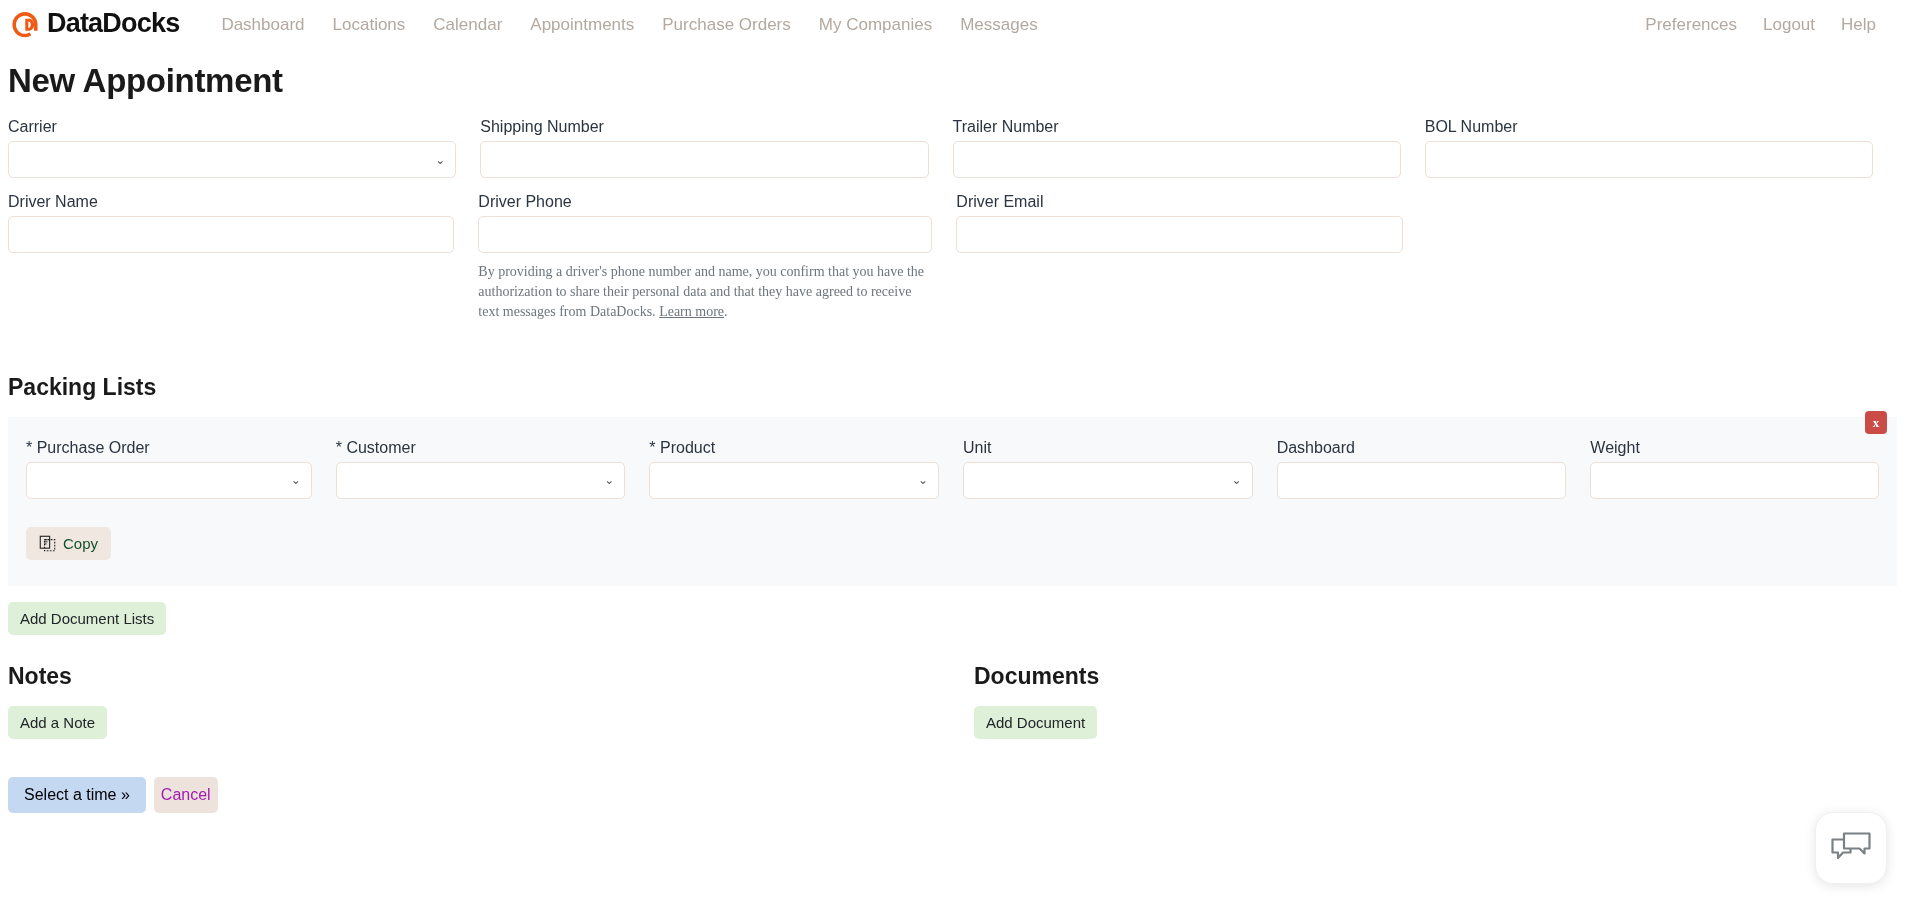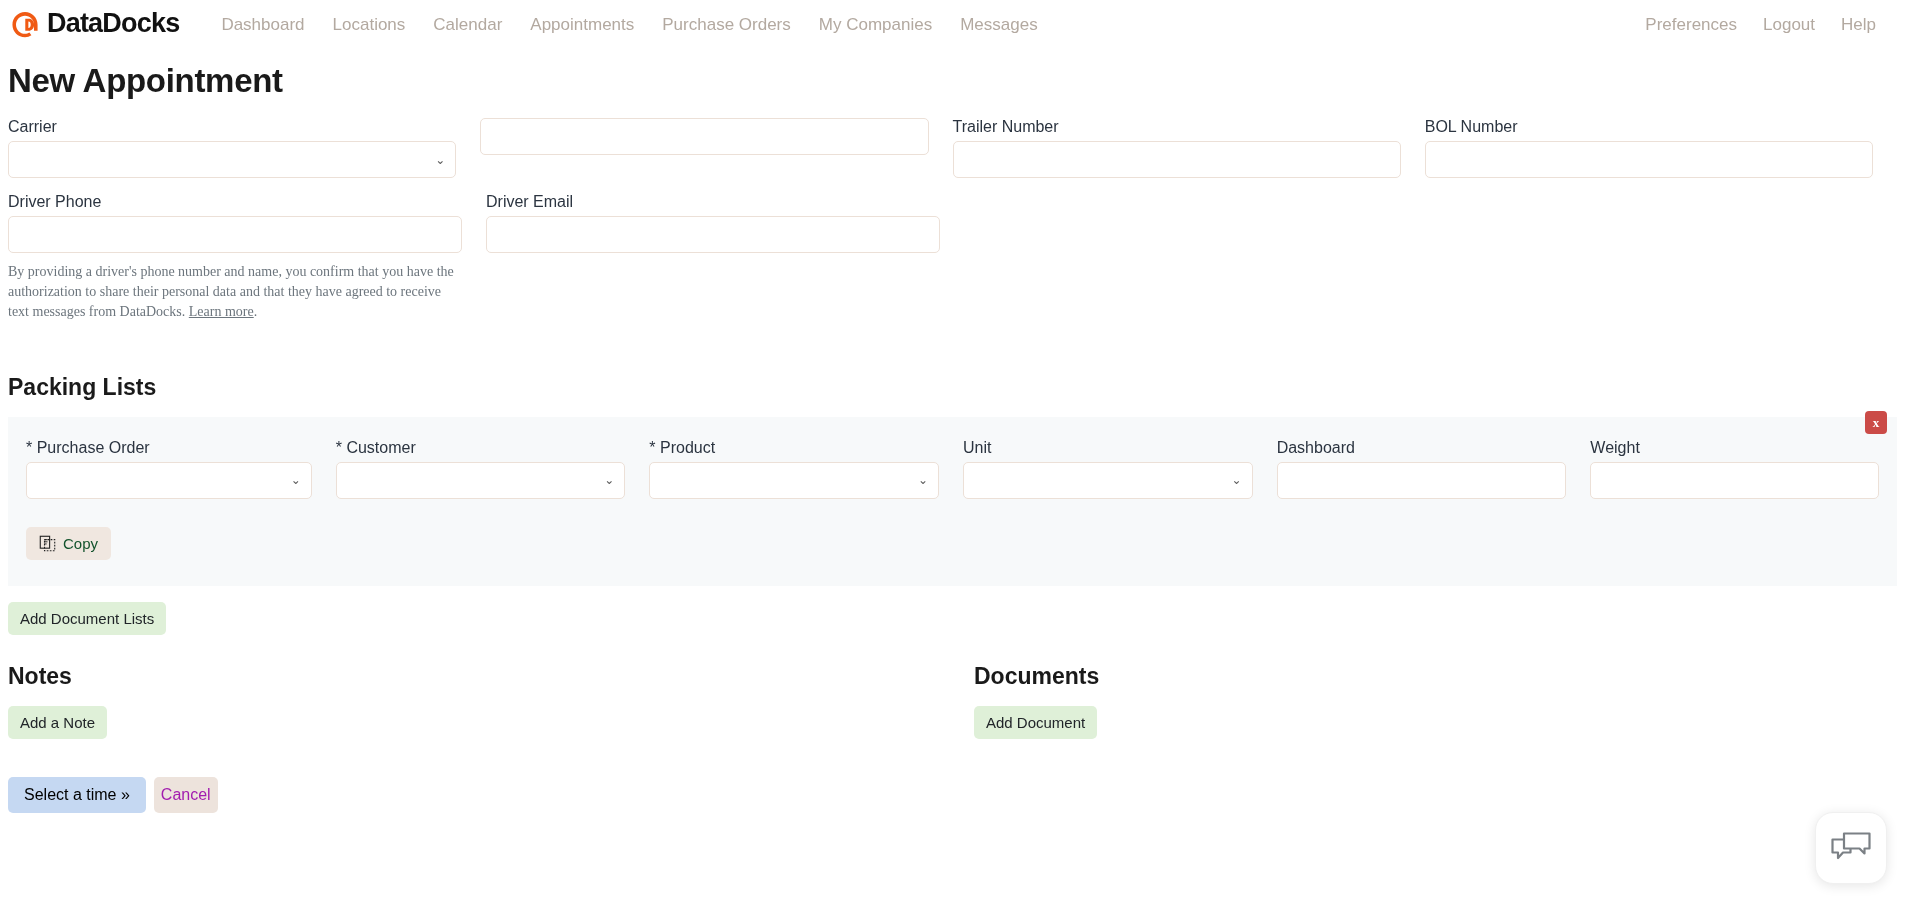--- a/index.html
+++ b/index.html
@@ -186,34 +186,39 @@
   
   <div class="form-row">
     <div class="col w1">
       <span class="field-label">Carrier</span>
       <div class="sel-wrap">
         <input class="txt-input sel-input" value="" style="">
         <span class="caret">⌄</span>
       </div>
     </div>
     <div class="col w1">
+      <span class="field-label">Shipping Number</span>
       <input class="txt-input" value="" style="">
     </div>
     <div class="col w1">
       <span class="field-label">Trailer Number</span>
       <input class="txt-input" value="" style="">
     </div>
     <div class="col w1">
       <span class="field-label">BOL Number</span>
       <input class="txt-input" value="" style="">
     </div>
   </div>
 
   
   <div class="form-row">
+    <div class="col w1">
+      <span class="field-label">Driver Name</span>
+      <input class="txt-input" value="" style="">
+    </div>
     <div class="col w1">
       <span class="field-label">Driver Phone</span>
       <input class="txt-input" value="" style="">
       <p class="disclaimer"><span>By providing a driver's phone number and name, you confirm that you have the authorization to share their personal data and that they have agreed to receive text messages from DataDocks. </span><a href="#">Learn more</a><span>.</span></p>
     </div>
     <div class="col w1">
       <span class="field-label">Driver Email</span>
       <input class="txt-input" value="" style="">
     </div>
     <div class="col w1"></div>

